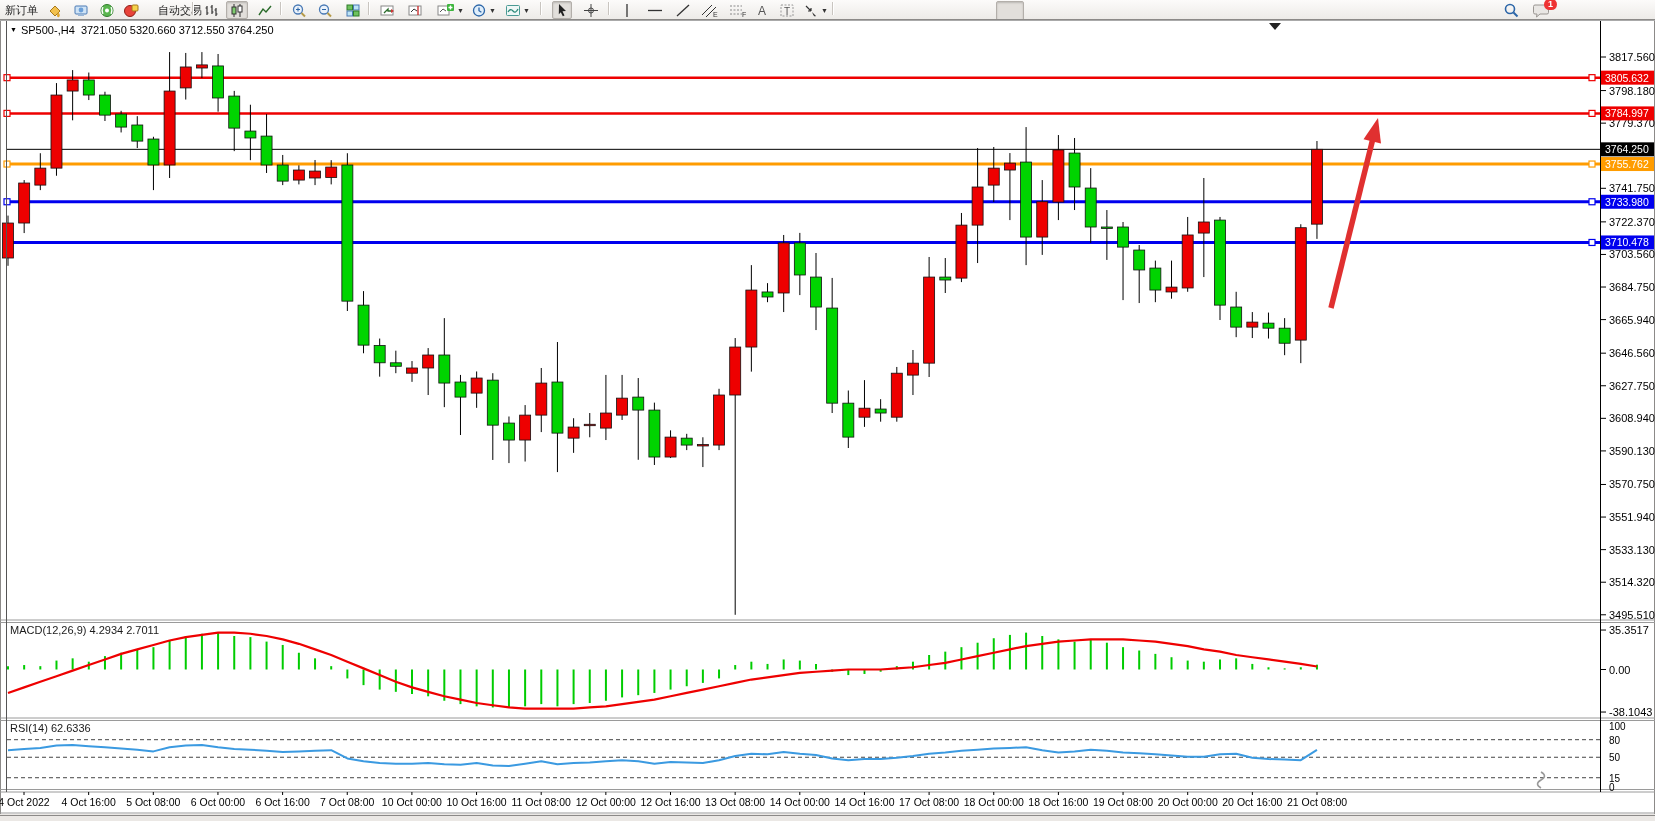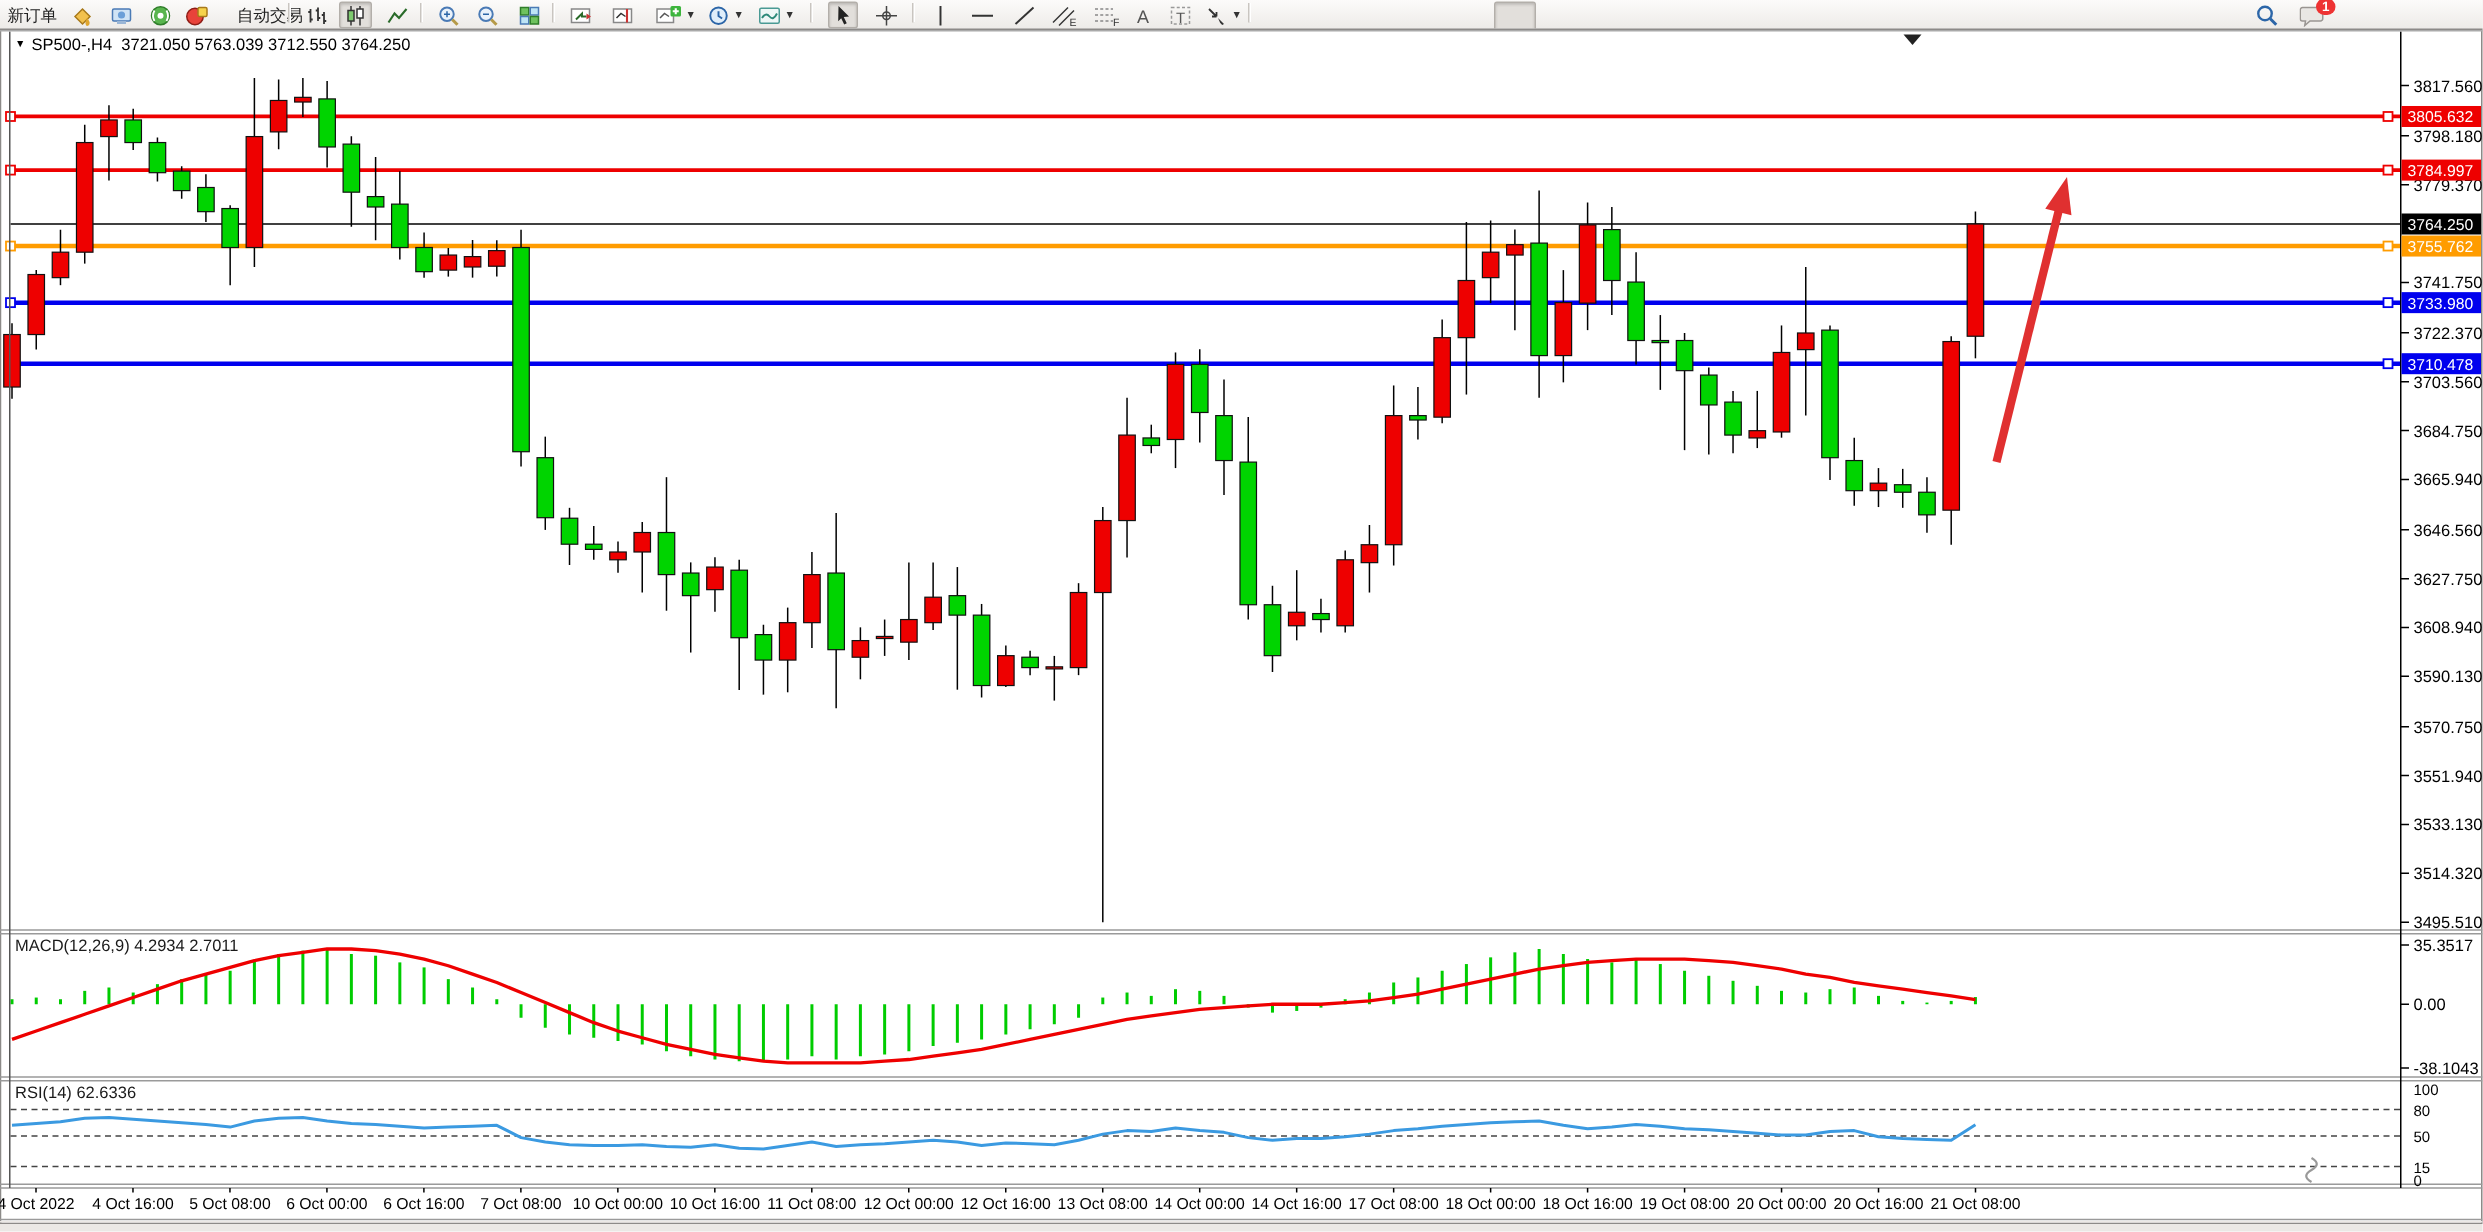--- a/index.html
+++ b/index.html
@@ -209,21 +209,21 @@
     <svg width="18" height="16">
         <path d="M2 3 h12 a1.5 1.5 0 0 1 1.5 1.5 v6 a1.5 1.5 0 0 1 -1.5 1.5 h-7 l-3.5 3 l0.5 -3 h-2 a1.5 1.5 0 0 1 -1.5 -1.5 v-6 a1.5 1.5 0 0 1 1.5 -1.5z" fill="#e9e7e4" stroke="#9a9692"></path>
       </svg>
     <span class="badge1">1</span>
   </span>
 </div>
 
 <div class="chart-window"></div>
 
 <div class="chart-title">
-  <span class="tri">▼</span><span>SP500-,H4</span>&nbsp;&nbsp;<span>3721.050 5763.039 3712.550 3764.250</span>
+  <span class="tri">▼</span><span>SP500-,H4</span>&nbsp;&nbsp;<span>3721.050 5320.660 3712.550 3764.250</span>
 </div>
 
 <svg id="chart-svg" width="1655" height="796" viewBox="0 19 1655 796" style="position:absolute;left:0;top:19px">
     <rect x="1" y="20" width="1653" height="794" fill="#ffffff"></rect>
     <line x1="1600" y1="57" x2="1606" y2="57" stroke="#000"></line>
     <text x="1609" y="61" font-size="11" fill="#000">3817.560</text>
     <line x1="1600" y1="90.5661600000002" x2="1606" y2="90.5661600000002" stroke="#000"></line>
     <text x="1609" y="94.5661600000002" font-size="11" fill="#000">3798.180</text>
     <line x1="1600" y1="123.14508000000009" x2="1606" y2="123.14508000000009" stroke="#000"></line>
     <text x="1609" y="127.14508000000009" font-size="11" fill="#000">3779.370</text>

